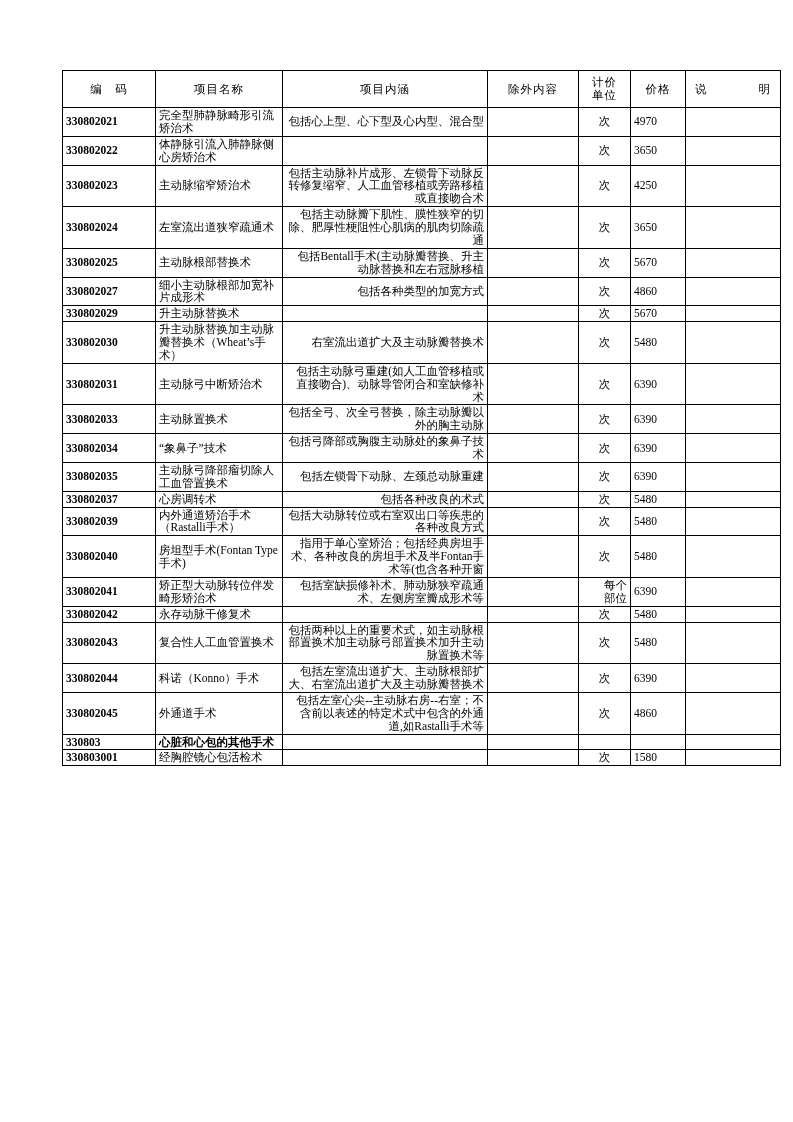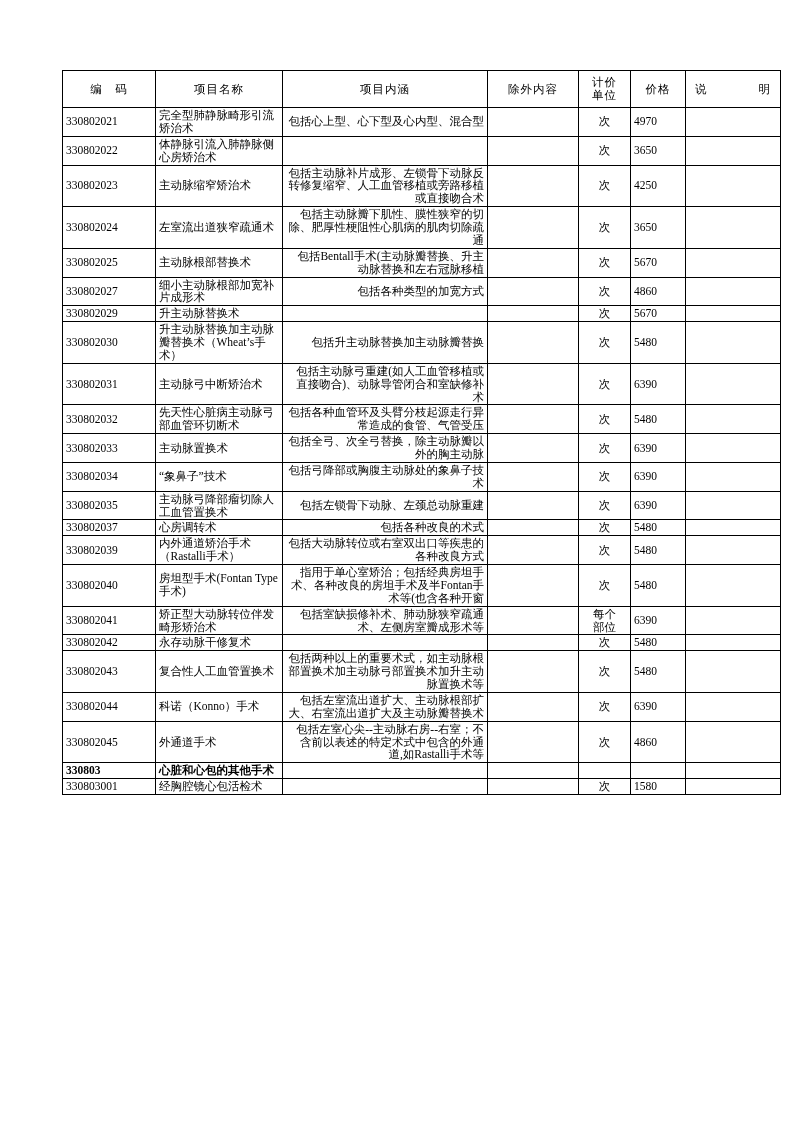--- a/index.html
+++ b/index.html
@@ -47,41 +47,42 @@
   th.h-unit { width: 45px; }
   th.h-price { width: 48px; }
   th.h-note  { width: 88px; }
 
   td.code {
     text-align: left;
     font-size: 11.5px;
     padding-left: 2px;
     white-space: nowrap;
     font-family: "Liberation Serif", "DejaVu Serif", serif;
+    font-weight: bold;
   }
   td.name {
     text-align: left;
     padding-left: 6px;
     margin-left: 17px;
   }
   td.conn {
     text-align: right;
     padding-left: 3px;
   }
   td.excl, td.note { text-align: left; }
   td.unit {
     text-align: center;
     white-space: nowrap;
   }
   td.price {
     text-align: left;
     font-family: "Liberation Serif", "DejaVu Serif", serif;
   }
   td.unit-two {
-    text-align: center;
+    text-align: right;
     line-height: 1.12;
   }
   tr.group td.code,
   tr.group td.name {
     font-weight: bold;
   }
   tr.group td.name { letter-spacing: 0px; }
   .hdr-note-inner {
     display: flex;
     justify-content: space-between;
@@ -172,42 +173,33 @@
           <td class="name">升主动脉替换术</td>
           <td class="conn"></td>
           <td class="excl"></td>
           <td class="unit">次</td>
           <td class="price">5670</td>
           <td class="note"></td>
         </tr>
         <tr>
           <td class="code">330802030</td>
           <td class="name">升主动脉替换加主动脉瓣替换术（Wheat’s手术）</td>
-          <td class="conn">包括升主动脉替换加主动脉瓣替换</td>
+          <td class="conn">右室流出道扩大及主动脉瓣替换术</td>
           <td class="excl"></td>
           <td class="unit">次</td>
           <td class="price">5480</td>
           <td class="note"></td>
         </tr>
         <tr>
           <td class="code">330802031</td>
           <td class="name">主动脉弓中断矫治术</td>
           <td class="conn">包括主动脉弓重建(如人工血管移植或直接吻合)、动脉导管闭合和室缺修补术</td>
           <td class="excl"></td>
           <td class="unit">次</td>
           <td class="price">6390</td>
-          <td class="note"></td>
-        </tr>
-        <tr>
-          <td class="code">330802032</td>
-          <td class="name">先天性心脏病主动脉弓部血管环切断术</td>
-          <td class="conn">包括各种血管环及头臂分枝起源走行异常造成的食管、气管受压</td>
-          <td class="excl"></td>
-          <td class="unit">次</td>
-          <td class="price">5480</td>
           <td class="note"></td>
         </tr>
         <tr>
           <td class="code">330802033</td>
           <td class="name">主动脉置换术</td>
           <td class="conn">包括全弓、次全弓替换，除主动脉瓣以外的胸主动脉</td>
           <td class="excl"></td>
           <td class="unit">次</td>
           <td class="price">6390</td>
           <td class="note"></td>

